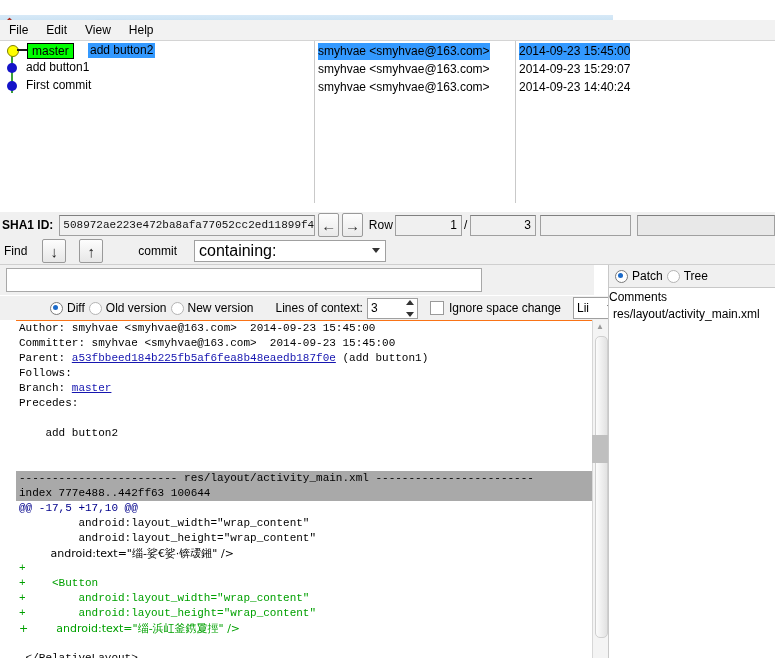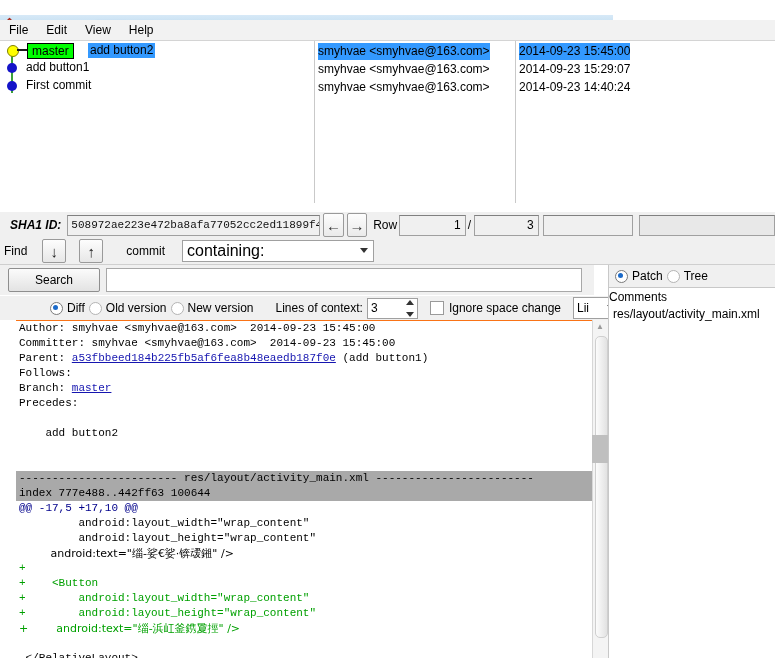--- a/index.html
+++ b/index.html
@@ -80,21 +80,21 @@
 
   .c2row,.c3row{position:absolute;left:2px;height:17px;line-height:17px;white-space:nowrap;}
   .hl{background:#3399ff;}
 
   
   .shabar{
     position:absolute;left:0;top:212px;width:775px;height:26px;
     background:#f0f0f0;display:flex;align-items:center;
   }
   .lbl{font-size:12px;color:#000;white-space:nowrap;}
-  .shalabel{margin-left:10px;margin-right:6px;font-weight:bold;font-style:italic;}
+  .shalabel{margin-left:2px;margin-right:6px;font-weight:bold;}
   .shafield{
     width:292px;height:19px;line-height:19px;
     background:#f0f0f0;border:1px solid #a0a0a0;border-top-color:#808080;
     font-family:"Liberation Mono",monospace;font-size:11px;
     padding:0 3px;white-space:nowrap;overflow:hidden;color:#111;
   }
   .arrowbtn{
     width:22px;height:22px;margin-left:3px;
     background:linear-gradient(to bottom,#fdfdfd,#eaeaea);
     border:1px solid #9a9a9a;border-radius:2px;
@@ -122,21 +122,21 @@
     background:#f0f0f0;display:flex;align-items:center;gap:11px;
   }
   .findlabel{margin-left:4px;margin-right:4px;}
   .updown{
     width:22px;height:22px;margin-right:2px;
     background:linear-gradient(to bottom,#fdfdfd,#e7e7e7);
     border:1px solid #9a9a9a;border-radius:2px;
     display:flex;align-items:center;justify-content:center;
     font-size:15px;color:#222;cursor:default;
   }
-  .commitlbl{margin-left:10px;margin-right:6px;}
+  .commitlbl{margin-left:22px;margin-right:6px;}
   .combo{
     width:190px;height:20px;background:#fff;border:1px solid #a0a0a0;
     display:flex;align-items:center;position:relative;
   }
   .combo .cval{padding-left:4px;font-size:16px;}
   .combo .carr{position:absolute;right:5px;top:7px;
     width:0;height:0;border-left:4px solid transparent;border-right:4px solid transparent;
     border-top:5px solid #333;}
   .findsep{position:absolute;left:0;top:264px;width:775px;height:1px;background:#cfcfcf;}
 
@@ -312,21 +312,20 @@
     <div class="updown">↑</div>
     <span class="lbl commitlbl">commit</span>
     <div class="combo">
       <span class="cval">containing:</span>
       <span class="carr"></span>
     </div>
   </div>
   <div class="findsep"></div>
 
   <div class="searchrow">
-    <div class="searchbtn">Search</div>
     <div class="searchfield" placeholder=""></div>
   </div>
 
   <div class="optrow">
     <div class="opt">
       <span class="radio on"></span>
       <span class="otxt">Diff</span>
     </div>
     <div class="opt">
       <span class="radio off"></span>

